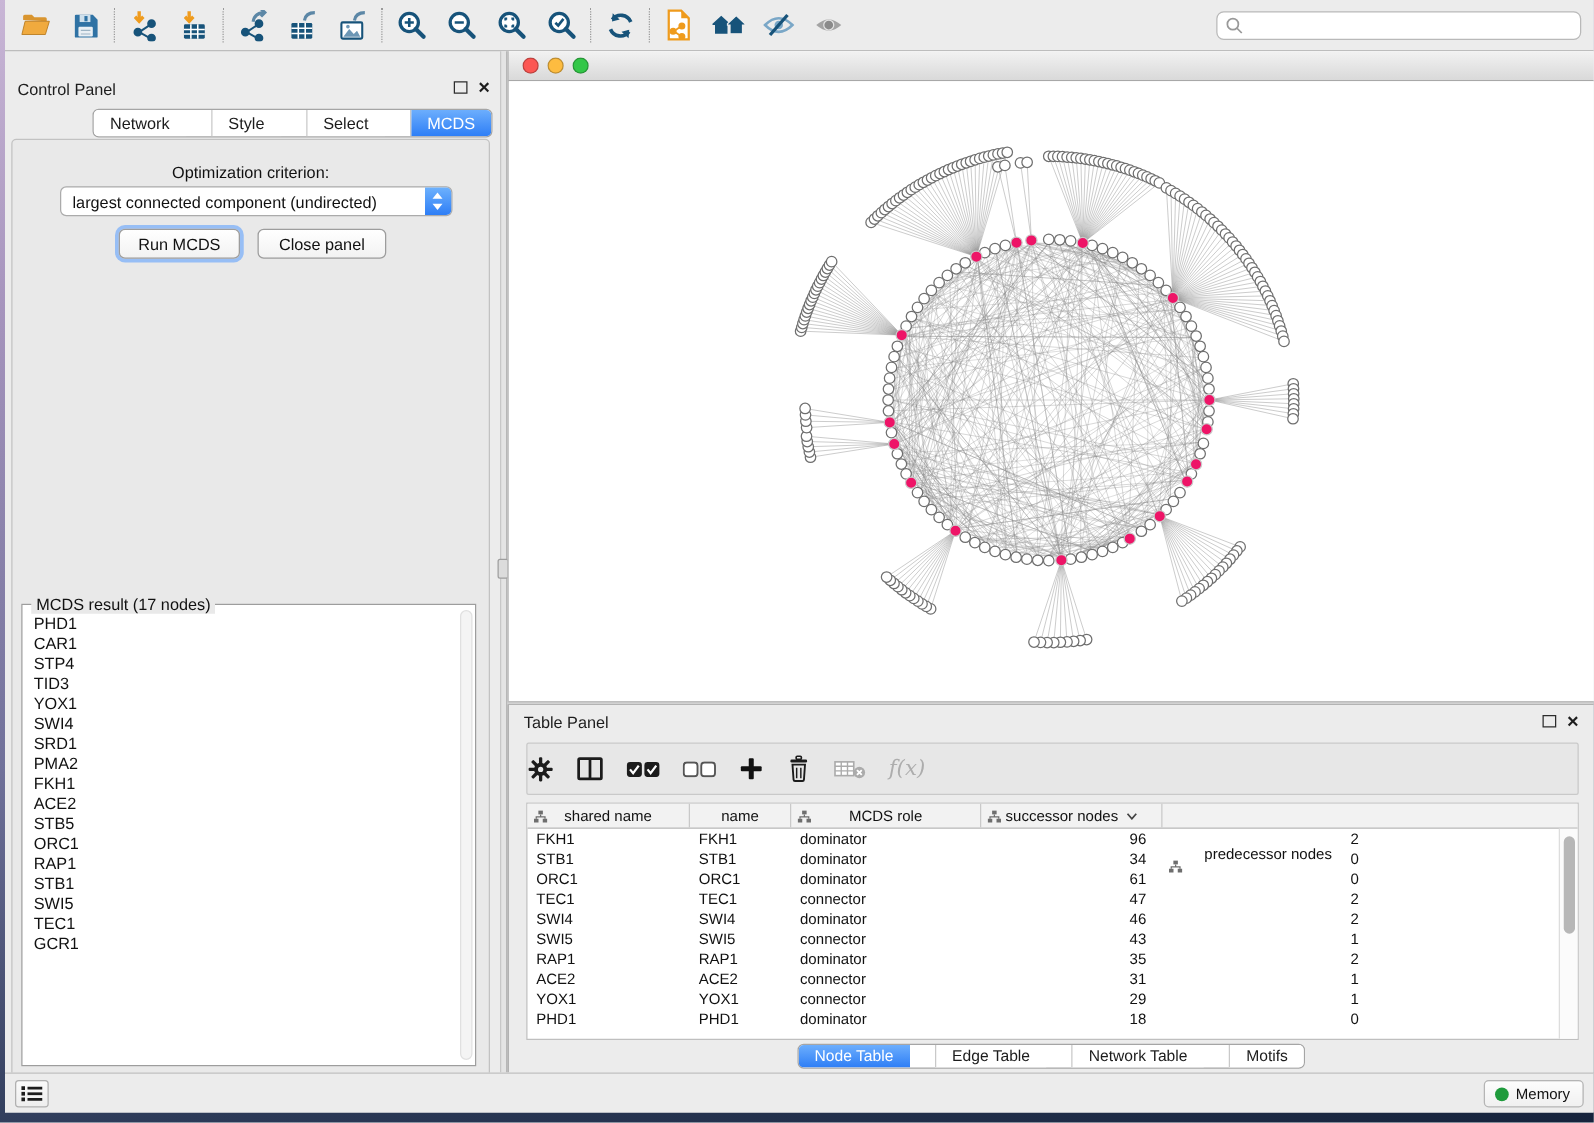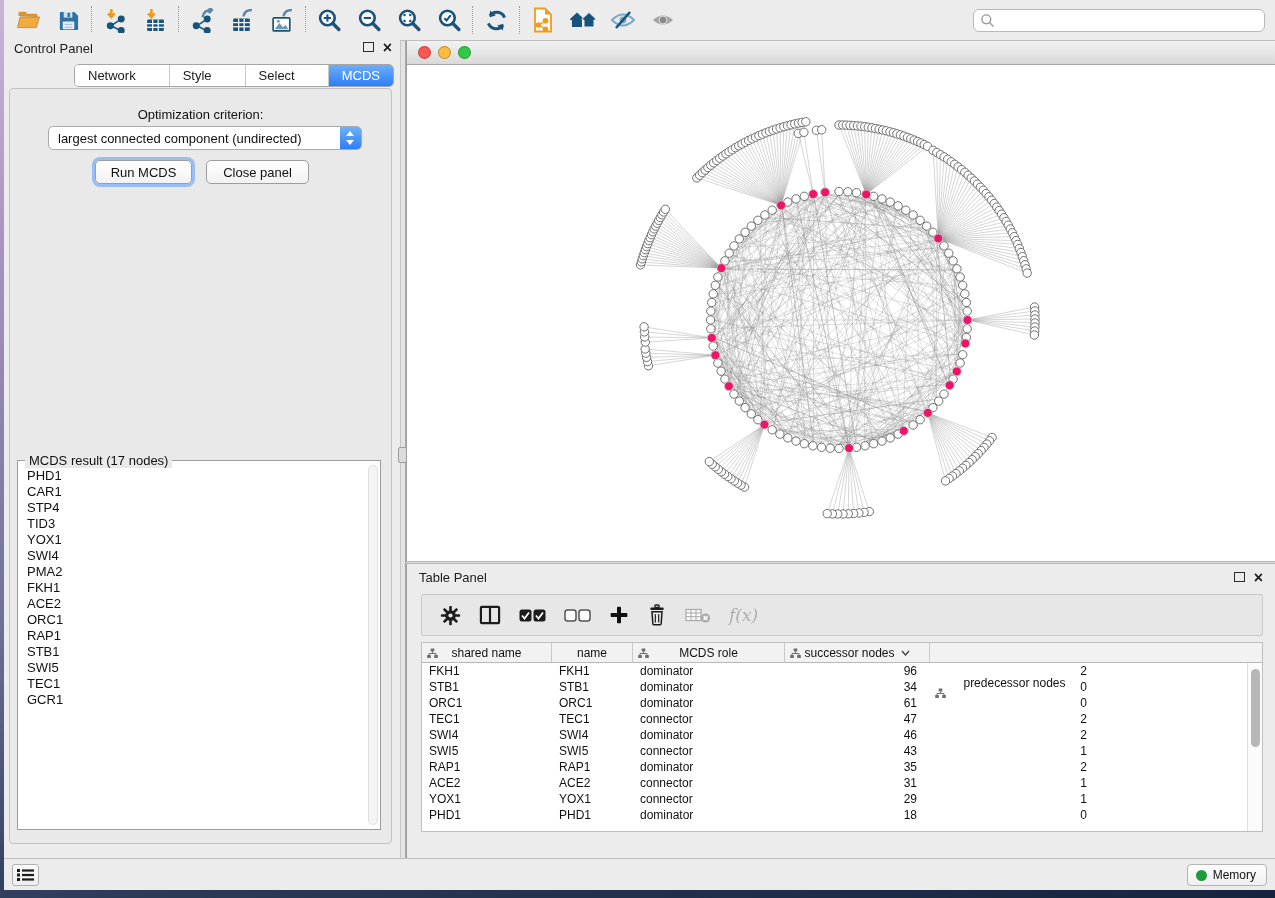--- a/index.html
+++ b/index.html
@@ -16,21 +16,21 @@
     border-bottom:1px solid #bdbdbd; display:flex; align-items:center; }
   .tbtn { width:40px; height:32px; border:none; background:transparent; display:flex;
     align-items:center; justify-content:center; cursor:default; }
   .tsep { width:1px; height:28px; margin:0 3px; border-left:1px dotted #9a9a9a; }
   .searchwrap { margin-left:auto; margin-right:10px; position:relative; }
   .searchwrap input { width:292px; height:23px; border:1px solid #b9b9b9; border-radius:6px;
     background:#fff; padding-left:26px; font-size:12px; outline:none; }
   .searchwrap svg { position:absolute; left:7px; top:4px; }
 
   
-  .cpanel { position:absolute; left:0; top:33px; width:396px; height:817px; background:#ececec; }
+  .cpanel { position:absolute; left:0; top:56px; width:396px; height:817px; background:#ececec; }
   .panel-title { position:absolute; left:10px; top:8px; font-size:13px; color:#1d1d1d; }
   .wbtns { position:absolute; top:9px; display:flex; gap:9px; }
   .cpanel .wbtns { right:8px; }
   .float-btn { width:11px; height:10px; border:1.6px solid #2c2c2c; background:transparent; }
   .close-btn { border:none; background:none; font-size:16px; font-weight:bold; color:#1d1d1d;
     line-height:10px; height:12px; }
   .seg { display:inline-flex; border:1px solid #a5a5a5; border-radius:5px; background:#fff; overflow:hidden;gap:20px; }
   .seg button { border:none; border-left:1px solid #c9c9c9; background:#fff; font-size:13px;
     color:#1c1c1c; padding:3px 13px; font-family:inherit; }
   .seg button:first-child { border-left:none; }
@@ -82,21 +82,21 @@
 
   .hsplit { position:absolute; left:0; top:520px; width:869px; height:3px; background:#dcdcdc;
     border-top:1px solid #b3b3b3; border-bottom:1px solid #b3b3b3; }
 
   
   .tpanel { position:absolute; left:0; top:523px; width:869px; height:294px; background:#ececec;
     border-left:1px solid #9e9e9e; }
   .tpanel .wbtns { right:12px; top:8px; }
   .ttoolbar { position:absolute; left:14px; right:12px; top:30px; height:42px; background:#e7e7e7;
     border:1px solid #c9c9c9; border-radius:2px; display:flex; gap:18px;
-    padding-left:18px; }
+    }
   .ttb { border:none; background:none; display:flex; align-items:center; }
   .fx { font-family:"DejaVu Serif", serif; font-style:italic; font-size:17px; color:#adadad; }
   .dtable { position:absolute; left:14px; right:12px; top:78px; height:190px; background:#fff;
     border:1px solid #bfbfbf; }
   .thead { display:flex; height:20px; background:#f2f2f2; border-bottom:1px solid #b9b9b9;
     font-size:12px; color:#111; }
   .th { position:relative; border-right:1px solid #c9c9c9; display:flex; align-items:center;
     justify-content:center; }
   .th svg.tree { position:absolute; left:5px; top:5px; }
   .th .sort { margin-left:6px; }
@@ -327,23 +327,25 @@
       <button class="pbtn closep">Close panel</button>
       <div class="group">
         <span class="group-legend">MCDS result (17 nodes)</span>
         <div class="mcds-list">
             <div>PHD1</div>
             <div>CAR1</div>
             <div>STP4</div>
             <div>TID3</div>
             <div>YOX1</div>
             <div>SWI4</div>
+            <div>SRD1</div>
             <div>PMA2</div>
             <div>FKH1</div>
             <div>ACE2</div>
+            <div>STB5</div>
             <div>ORC1</div>
             <div>RAP1</div>
             <div>STB1</div>
             <div>SWI5</div>
             <div>TEC1</div>
             <div>GCR1</div>
           </div>
         <div class="vtrack"></div>
       </div>
     </div>
@@ -1404,20 +1406,26 @@
               <div class="td" style="width: 152px;">dominator</div>
               <div class="td num" style="width: 145px;">18</div>
               <div class="td num" style="width: 170px;">0</div>
             </div>
           </div>
         <div class="tscroll">
           <span class="thumb"></span>
         </div>
       </div>
 
+      <div class="ttabs"><span class="seg">
+            <button class="active">Node Table</button>
+            <button>Edge Table</button>
+            <button>Network Table</button>
+            <button>Motifs</button>
+          </span></div>
     </div>
   </div>
 
   <div class="statusbar">
     <button class="listbtn">
       <svg width="17" height="14" viewBox="0 0 17 14">
         <g fill="#1c1c1c">
           <rect x="0" y="1" width="3" height="3"></rect>
             <rect x="5" y="1.4" width="12" height="2.2"></rect>
           <rect x="0" y="5.5" width="3" height="3"></rect>

